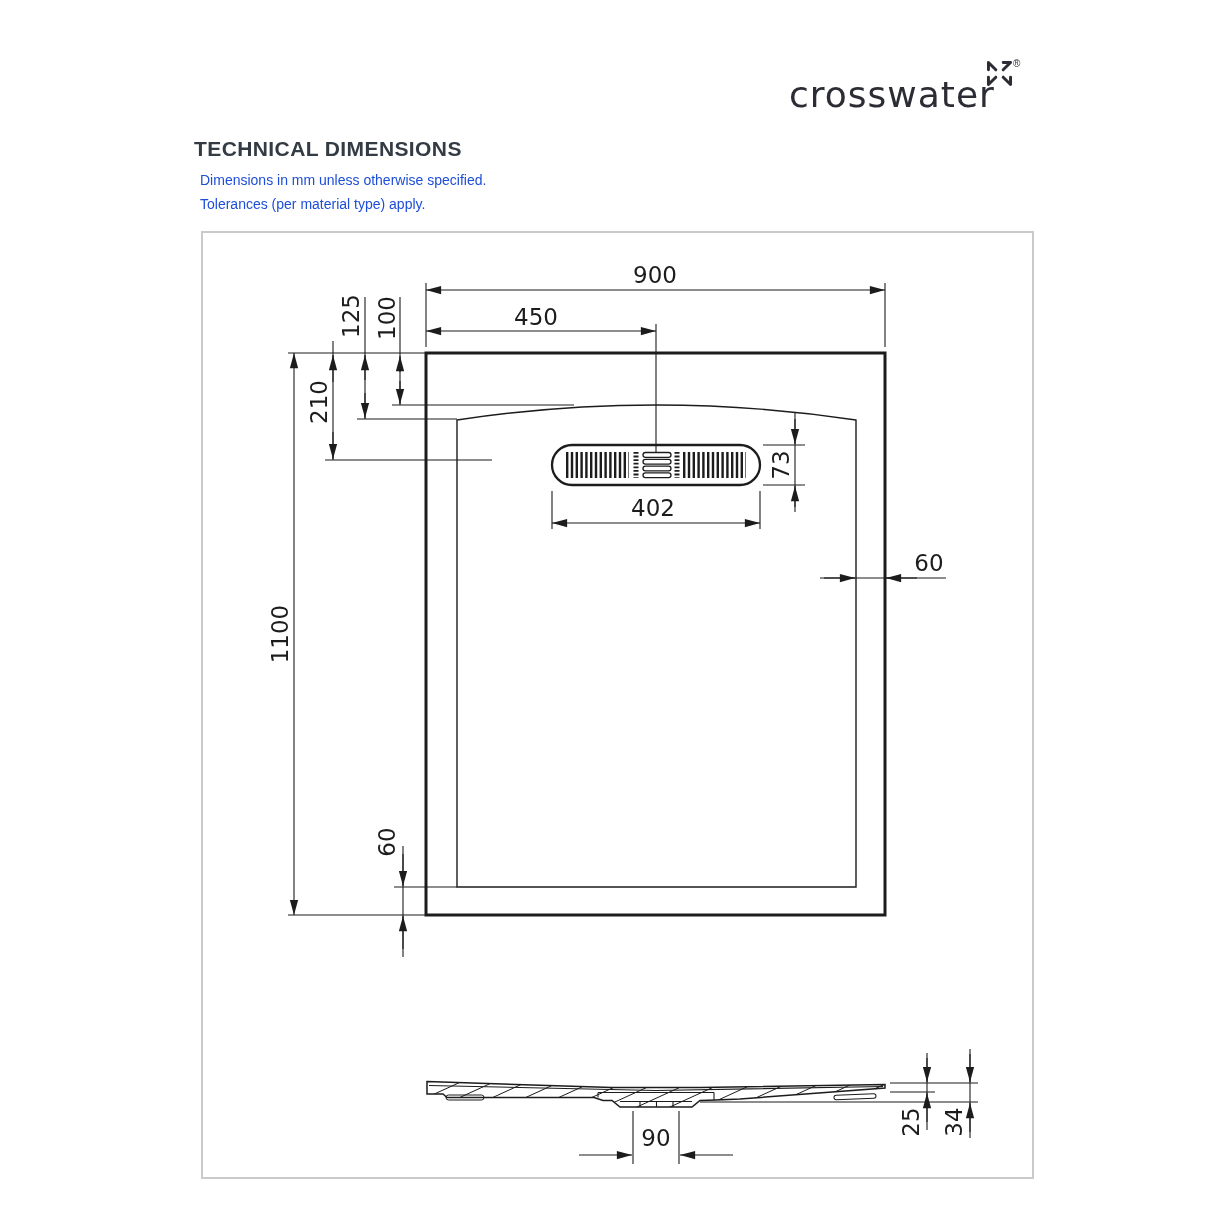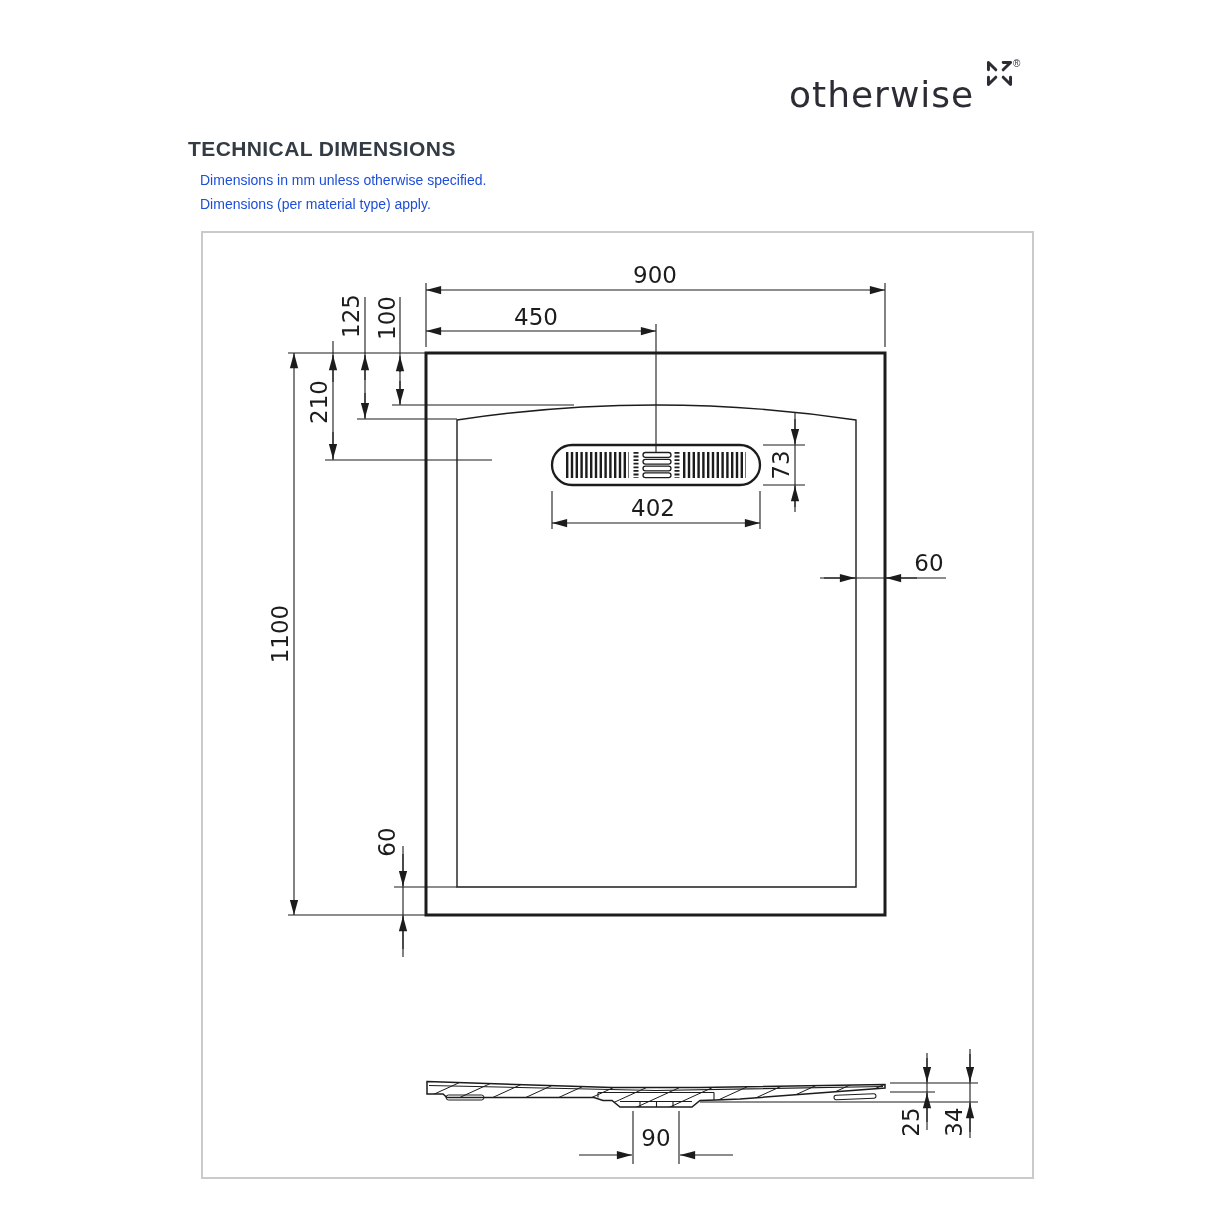--- a/index.html
+++ b/index.html
@@ -7,52 +7,52 @@
     width:1214px;height:1214px;position:relative;background:#ffffff;
     font-family:"Liberation Sans",sans-serif;overflow:hidden;
   }
   .abs{position:absolute;}
   #logo-text{
     left:789px;top:74px;font-family:"DejaVu Sans",sans-serif;
     font-size:36px;font-weight:400;color:#2c2d34;letter-spacing:1px;
   }
   #logo-reg{left:1013px;top:58px;font-size:10px;color:#2c2d34;}
   #page-title{
-    left:188px;top:137px;font-size:21px;font-weight:800;color:#333b44;
+    left:194px;top:137px;font-size:21px;font-weight:800;color:#333b44;
     letter-spacing:0.4px;
   }
   .note{left:200px;font-size:14px;color:#1d4ed8;}
   #note-1{top:172px;}
   #note-2{top:196px;}
   #drawing-frame{
     left:201px;top:231px;width:833px;height:948px;
     border:2px solid #cacaca;box-sizing:border-box;
   }
   #drawing-svg{left:0;top:0;}
   svg text{
     font-family:"DejaVu Sans",sans-serif;font-size:23px;fill:#1c1c1c;
   }
 </style>
 </head>
 <body>
 
-<div class="abs" id="logo-text">otherwise</div>
+<div class="abs" id="logo-text">crosswater</div>
 <svg class="abs" id="logo-x" style="left:986px;top:60px;" width="27" height="27" viewBox="0 0 22 22">
   <g fill="none" stroke="#2c2d34" stroke-width="2.4" stroke-linecap="round" stroke-linejoin="round">
     <path d="M2,8 L2,2 L8,8"></path>
     <path d="M14,2 L20,2 L14,8"></path>
     <path d="M8,14 L2,20 L2,14" transform="translate(0,0)"></path>
     <path d="M20,14 L20,20 L14,14"></path>
   </g>
 </svg>
 <div class="abs" id="logo-reg">®</div>
 
 <div class="abs" id="page-title">TECHNICAL DIMENSIONS</div>
 <div class="abs note" id="note-1">Dimensions in mm unless otherwise specified.</div>
-<div class="abs note" id="note-2">Dimensions (per material type) apply.</div>
+<div class="abs note" id="note-2">Tolerances (per material type) apply.</div>
 
 <div class="abs" id="drawing-frame"></div>
 
 <svg class="abs" id="drawing-svg" width="1214" height="1214" viewBox="0 0 1214 1214">
   <defs>
     <marker id="arw" viewBox="0 0 12 8" refX="11.5" refY="4" markerWidth="15" markerHeight="10" orient="auto-start-reverse">
       <path d="M0.5,1 L11.5,4 L0.5,7 Z" fill="#1c1c1c"></path>
     </marker>
     <clipPath id="sectClip">
       <path d="M427,1081.5 L612,1087.5 L700,1087.5 L885,1084.5 L885,1088 L740,1099 L716,1100 L700,1100.5 L692,1107 L620,1107 L612,1100.5 L603,1100.5 L594,1097.5 L447,1097.5 L443,1094 L427,1094 Z"></path>

